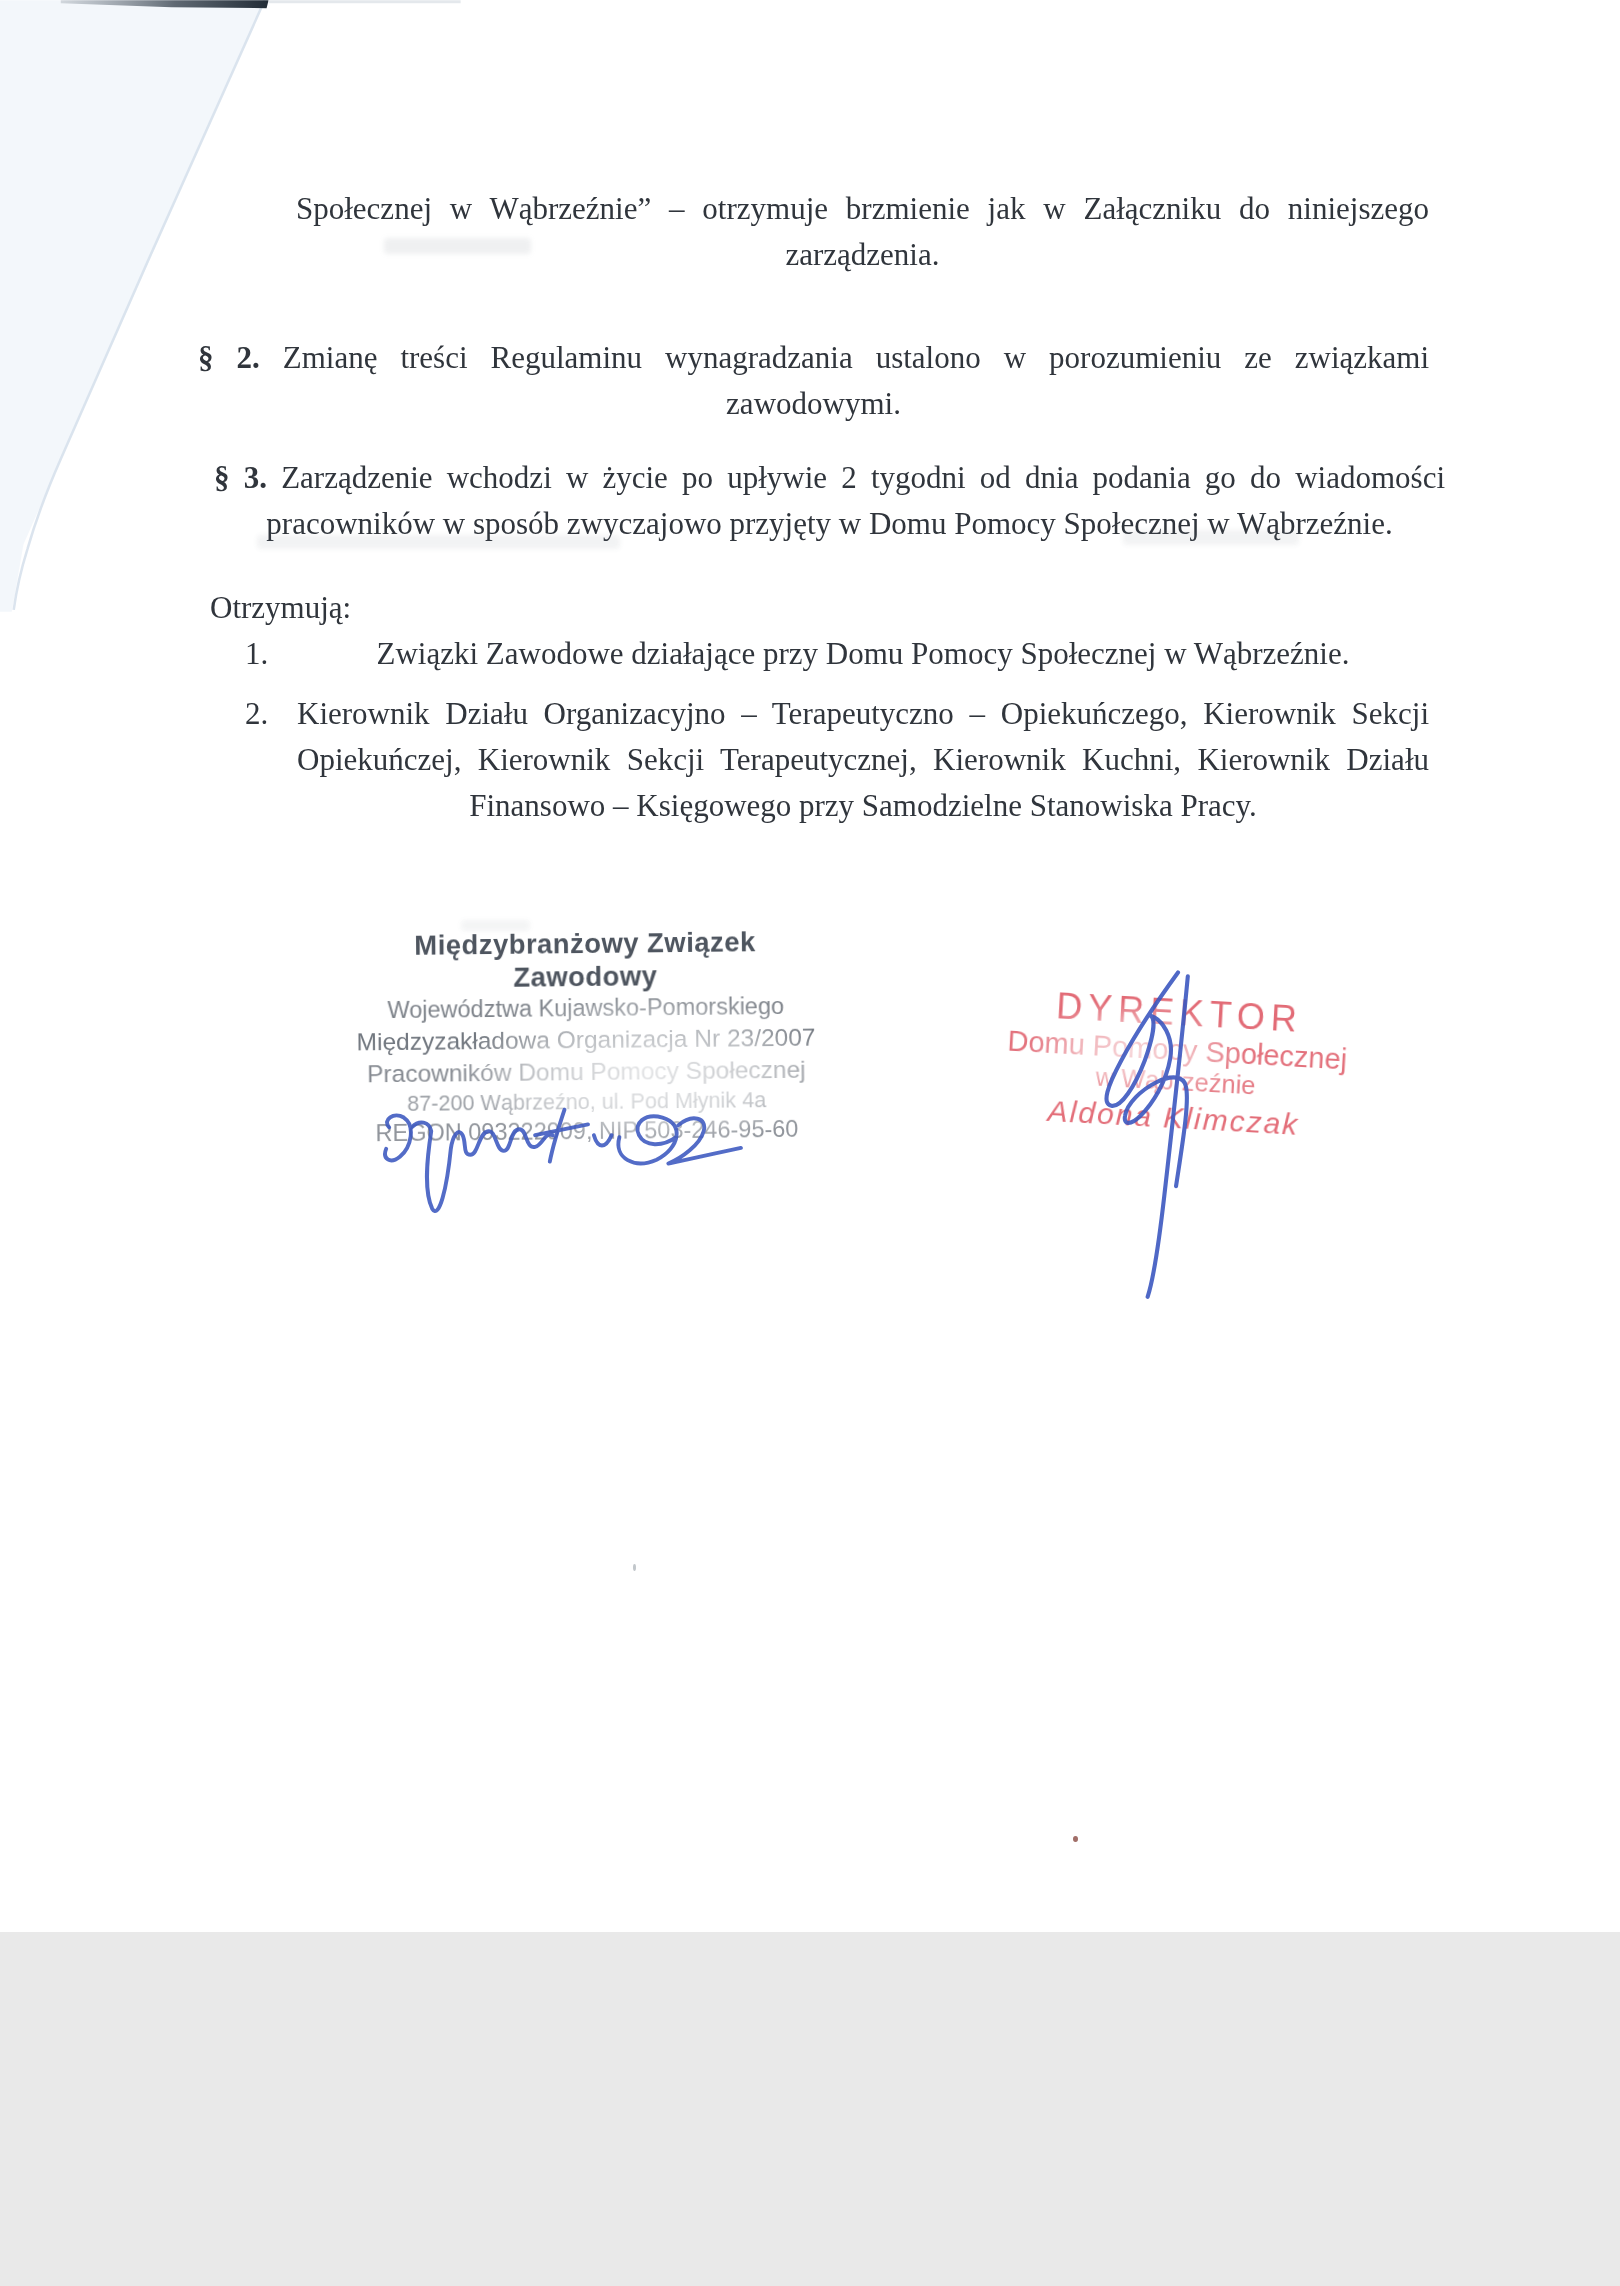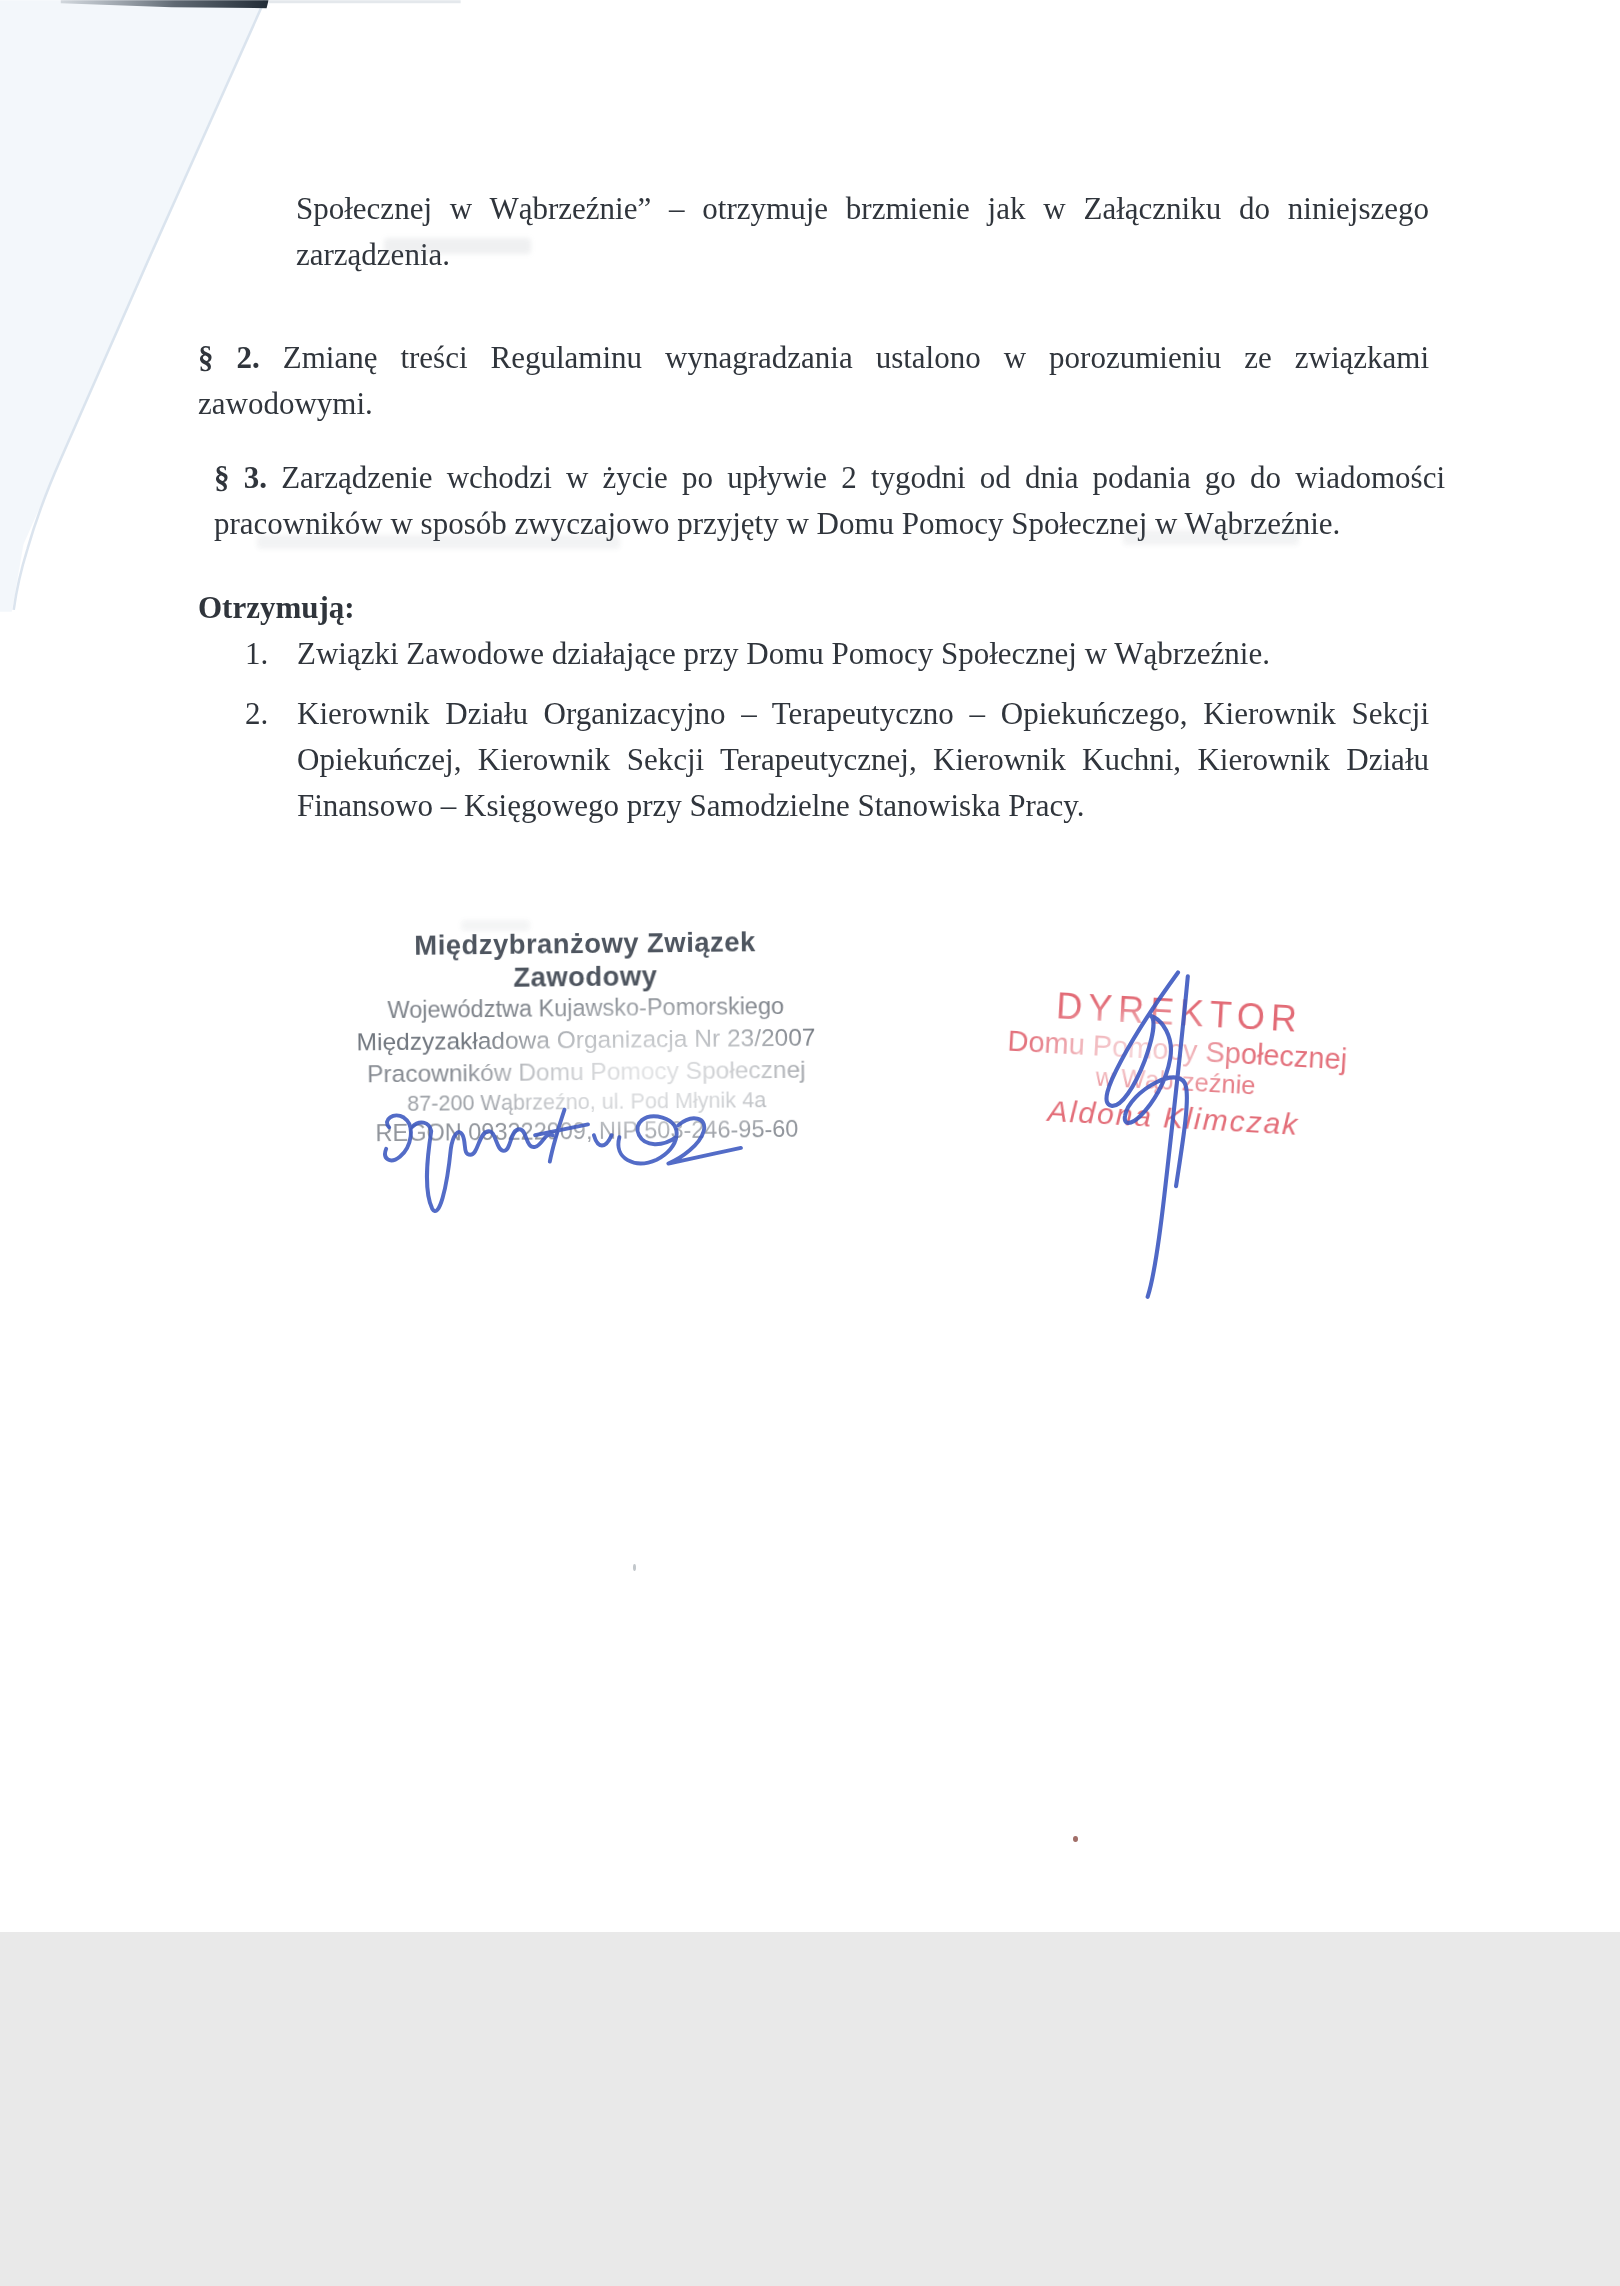--- a/index.html
+++ b/index.html
@@ -6,21 +6,21 @@
   .page{
     position:relative;
     width:1620px;height:1932px;
     background:#ffffff;
     overflow:hidden;
     font-family:"Liberation Serif", serif;
     color:#30353c;
   }
   
   .tblock{position:absolute;font-size:31px;line-height:46px;}
-  .tline{height:46px;overflow:hidden;white-space:nowrap;}
+  .tline{height:46px;overflow:hidden;white-space:nowrap;text-align:center;}
   .just{text-align:justify;text-align-last:justify;white-space:normal;}
   .marker{font-weight:bold;}
   .listnum{position:absolute;left:-52px;top:0;}
   
   .artifact-svg{position:absolute;left:0;top:0;z-index:6;pointer-events:none;}
   .smudge{position:absolute;background:rgba(110,120,132,.11);filter:blur(2.5px);border-radius:3.9px;z-index:1;}
   .dot{position:absolute;border-radius:50%;z-index:1;}
   
   .union-stamp{
     position:absolute;left:345px;top:927px;width:482px;
@@ -67,21 +67,21 @@
   <div class="tblock" style="left:198px;top:335px;width:1231px;">
     <div class="tline just"><span class="marker">§ 2.</span> <span>Zmianę treści Regulaminu wynagradzania ustalono w porozumieniu ze związkami</span></div>
     <div class="tline">zawodowymi.</div>
   </div>
 
   <div class="tblock" style="left:214px;top:455px;width:1231px;">
     <div class="tline just"><span class="marker">§ 3.</span> <span>Zarządzenie wchodzi w życie po upływie 2 tygodni od dnia podania go do wiadomości</span></div>
     <div class="tline">pracowników w sposób zwyczajowo przyjęty w Domu Pomocy Społecznej w Wąbrzeźnie.</div>
   </div>
 
-  <div class="tblock" style="left:198px;top:585px;width:1231px;font-weight:bold;">Otrzymują:</div>
+  <div class="tblock" style="left:210px;top:585px;width:1231px;">Otrzymują:</div>
 
   <div class="tblock" style="left:297px;top:631px;width:1132px;">
     <span class="listnum">1.</span>
     <div class="tline">Związki Zawodowe działające przy Domu Pomocy Społecznej w Wąbrzeźnie.</div>
   </div>
 
   <div class="tblock" style="left:297px;top:691px;width:1132px;">
     <span class="listnum">2.</span>
     <div class="tline just">Kierownik Działu Organizacyjno – Terapeutyczno – Opiekuńczego, Kierownik Sekcji</div>
     <div class="tline just">Opiekuńczej, Kierownik Sekcji Terapeutycznej, Kierownik Kuchni, Kierownik Działu</div>

